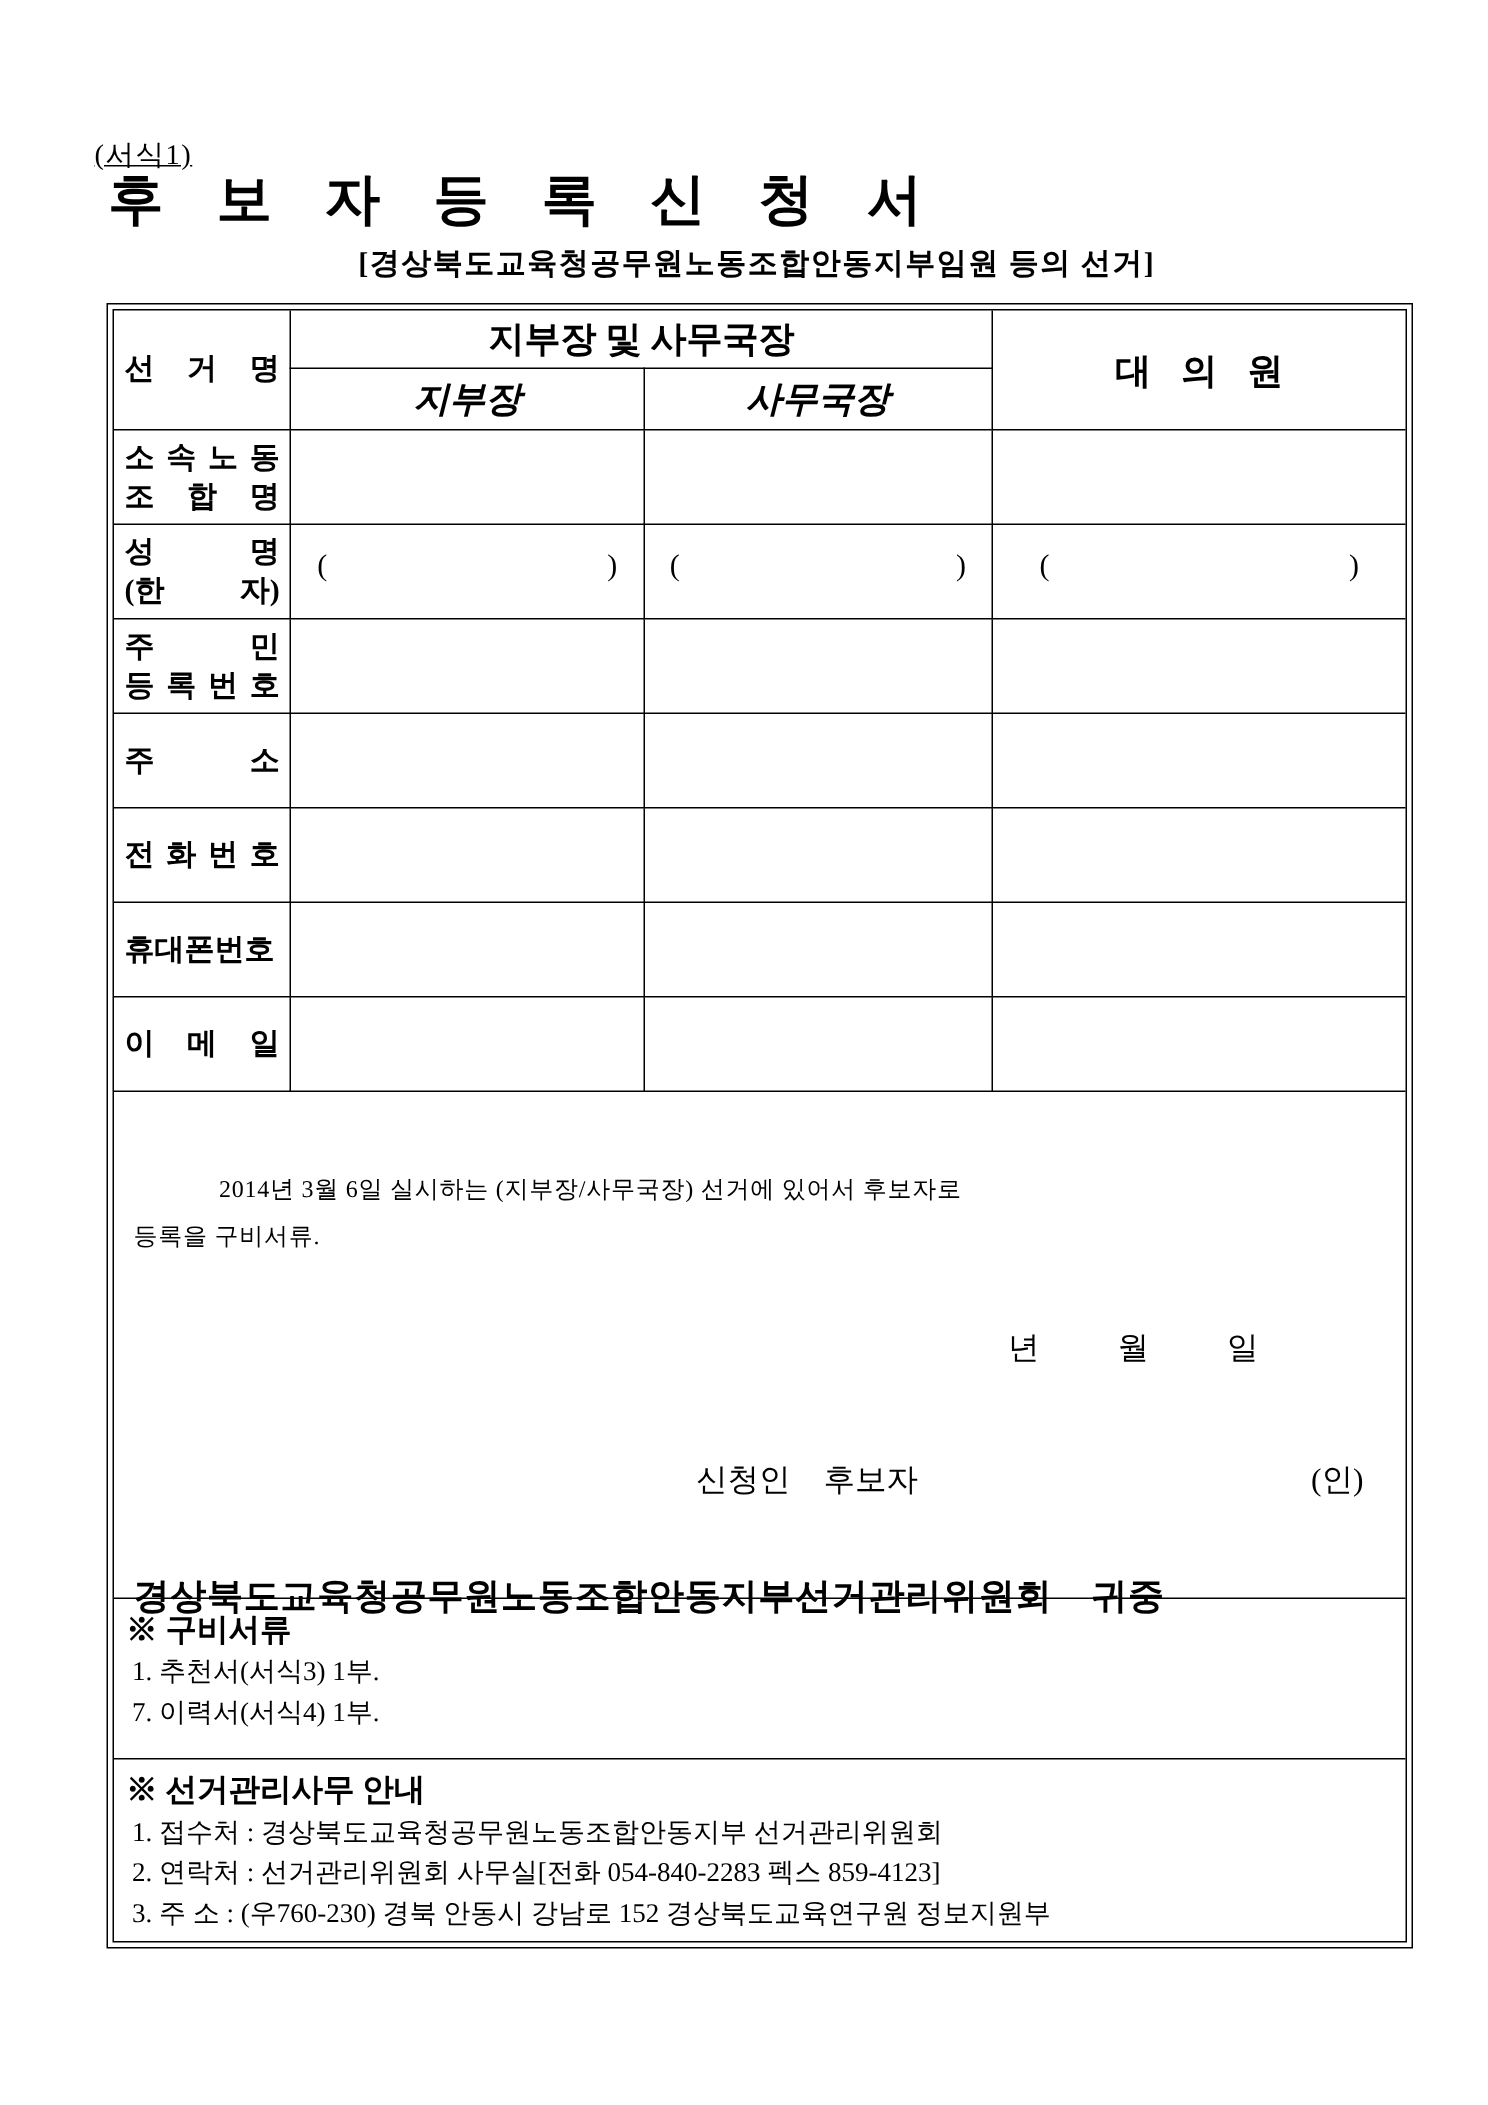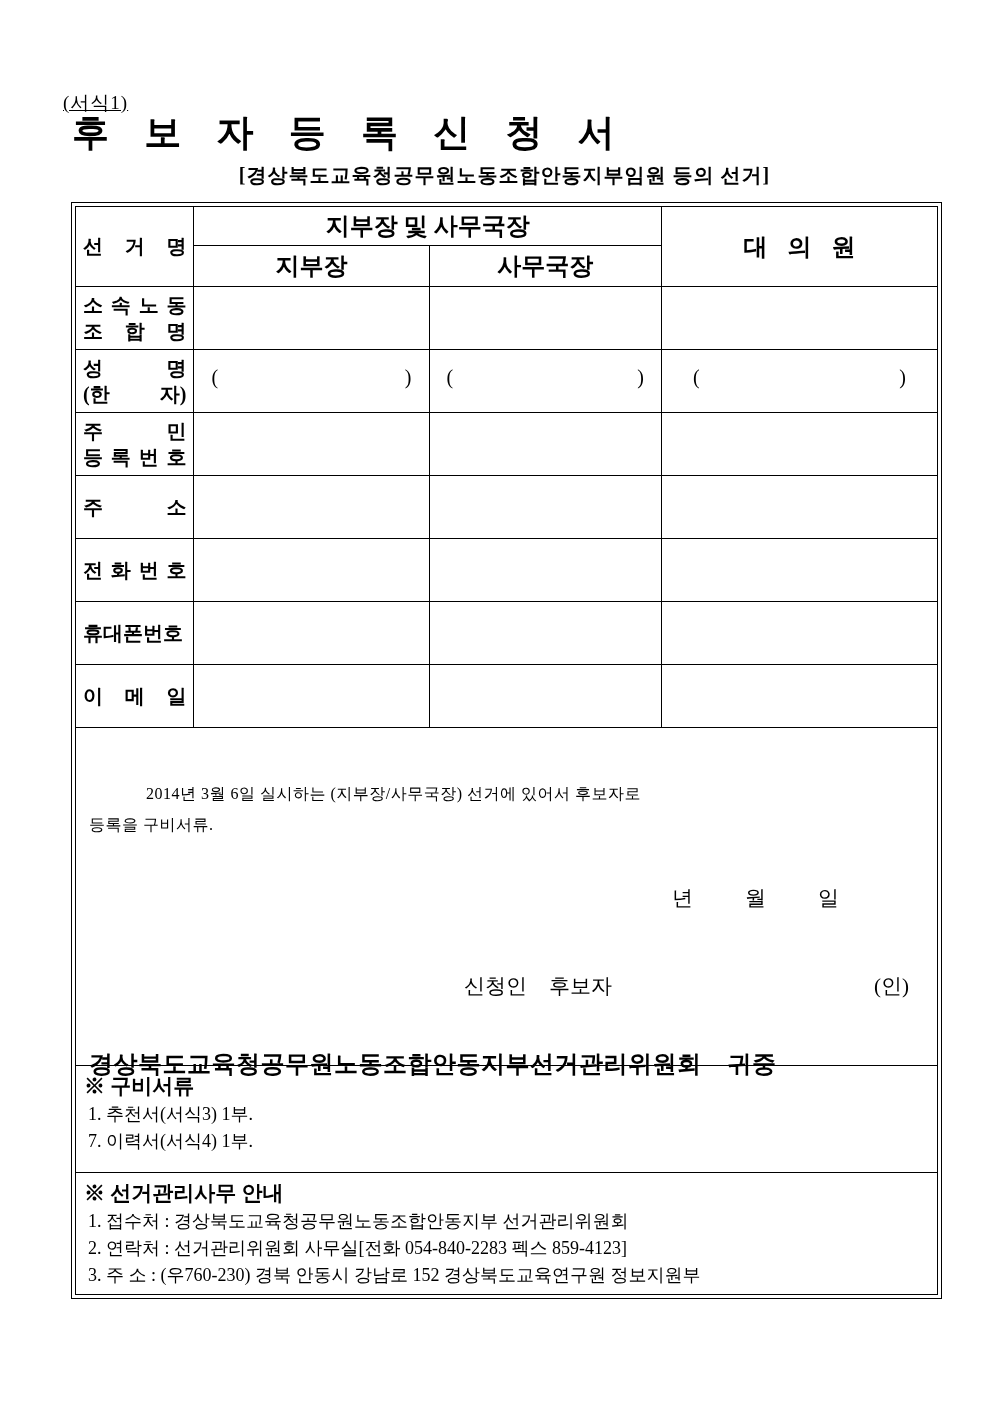--- a/index.html
+++ b/index.html
@@ -28,21 +28,21 @@
   .inner{border:1px solid #000;}
   table.ftable{border-collapse:collapse;width:100%;table-layout:fixed;}
   table.ftable td{border:1px solid #000;vertical-align:middle;overflow:hidden;}
   table.ftable tr:first-child td{border-top:none;}
   table.ftable td:first-child{border-left:none;}
   table.ftable td:last-child{border-right:none;}
   .hdr{
     text-align:center;font-weight:bold;font-size:24px;
   }
   .hdr-group{height:36px;}
-  .hdr-sub{height:38px;}
+  .hdr-sub{height:38px;font-style:italic;}
   .daeui{word-spacing:14px;}
   .lbl{
     font-weight:bold;font-size:20px;line-height:1.32;
     padding:2px 7px;
   }
   .lbl .jline{text-align:justify;text-align-last:justify;}
   .data-row td{height:58px;}
   .paren-cell{
     vertical-align:bottom;font-size:20px;
   }

